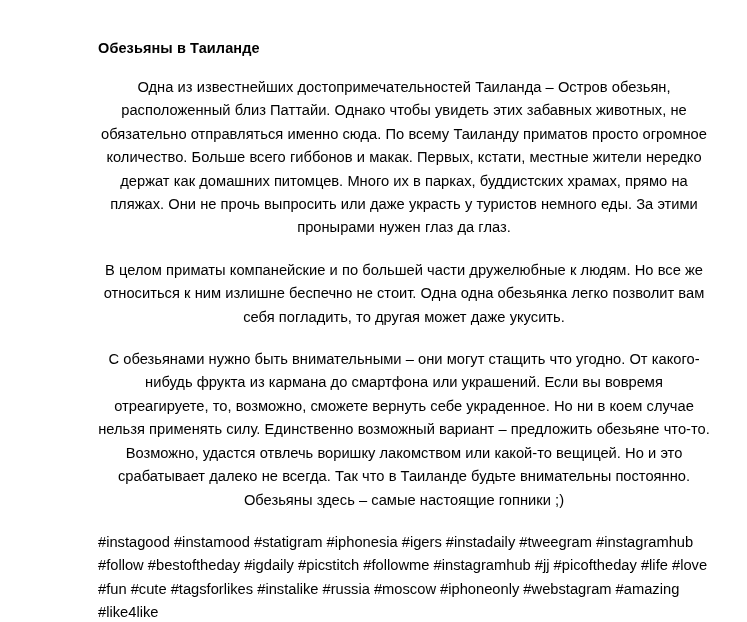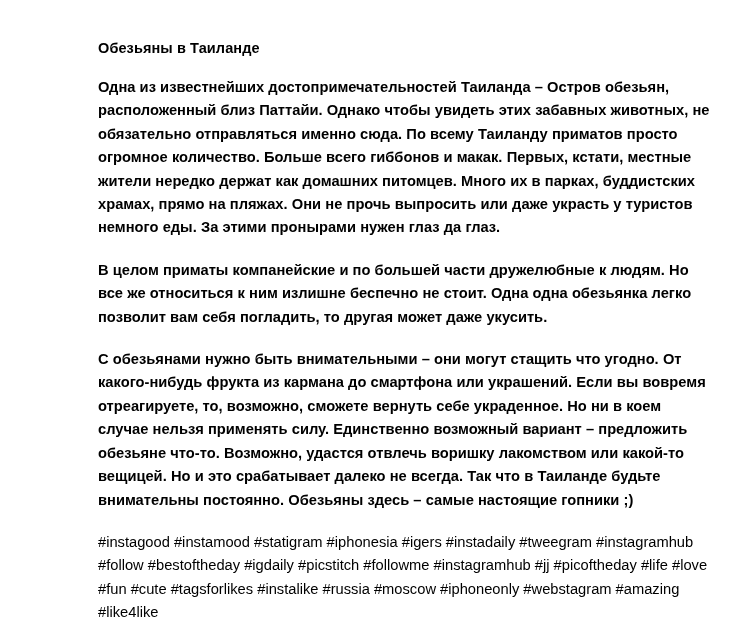--- a/index.html
+++ b/index.html
@@ -34,23 +34,22 @@
     font-weight: bold;
     line-height: 20px;
     margin: 0 0 18px 0;
     letter-spacing: 0.1px;
   }
 
   .para {
     font-size: 14.7px;
     line-height: 23.4px;
     margin: 0 0 19px 0;
-    text-align: left;
+    text-align: center;
     word-spacing: 0.1px;
-    font-weight: bold;
   }
 
   .para:last-of-type {
     margin-bottom: 0;
   }
 
   .tags-block {
     font-size: 14.7px;
     line-height: 23.4px;
     margin: 0 0 19px 0;

